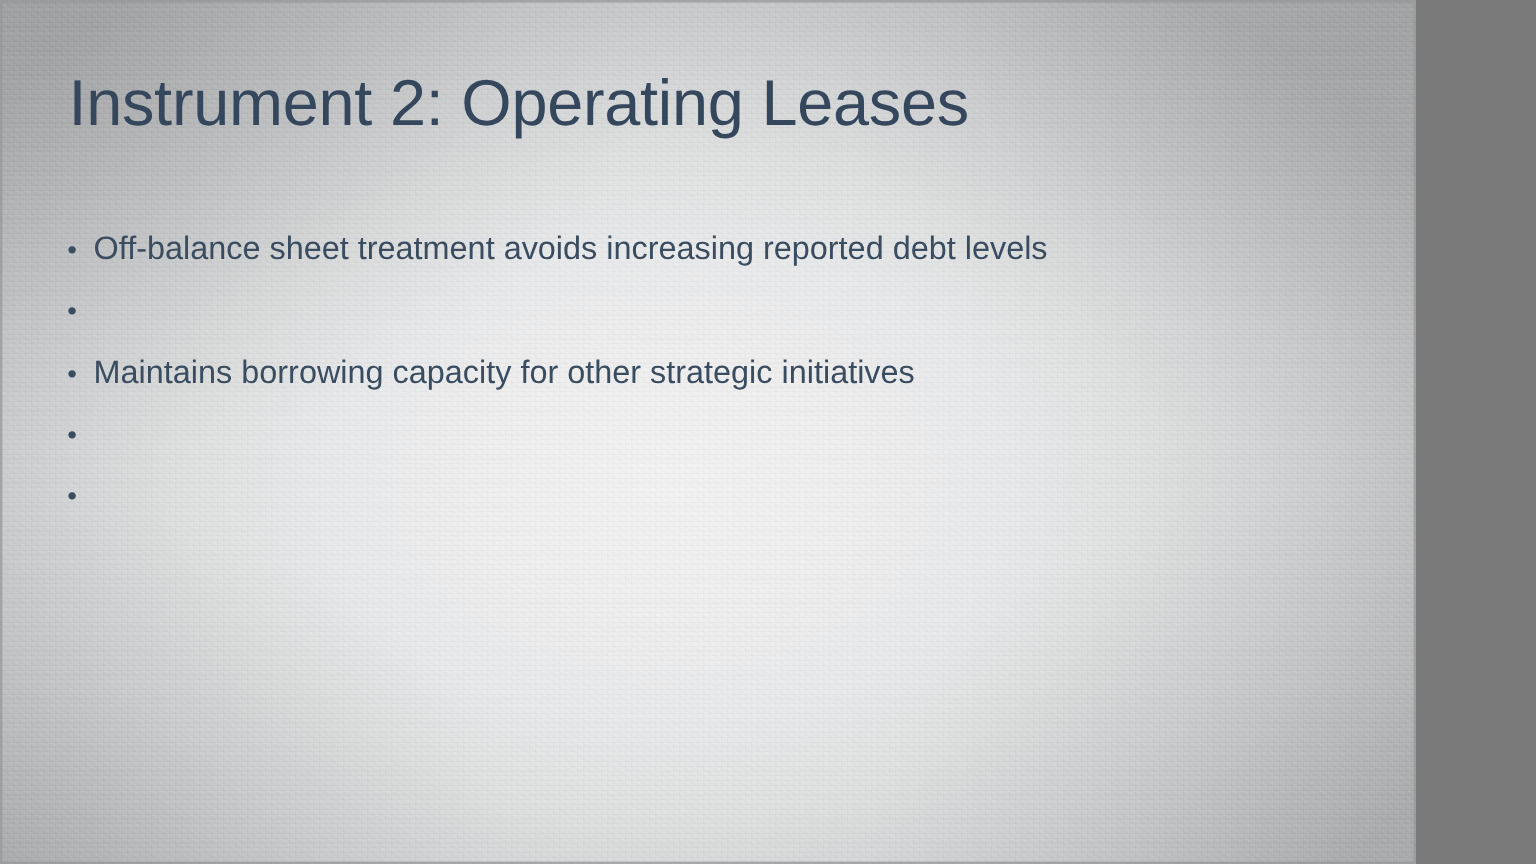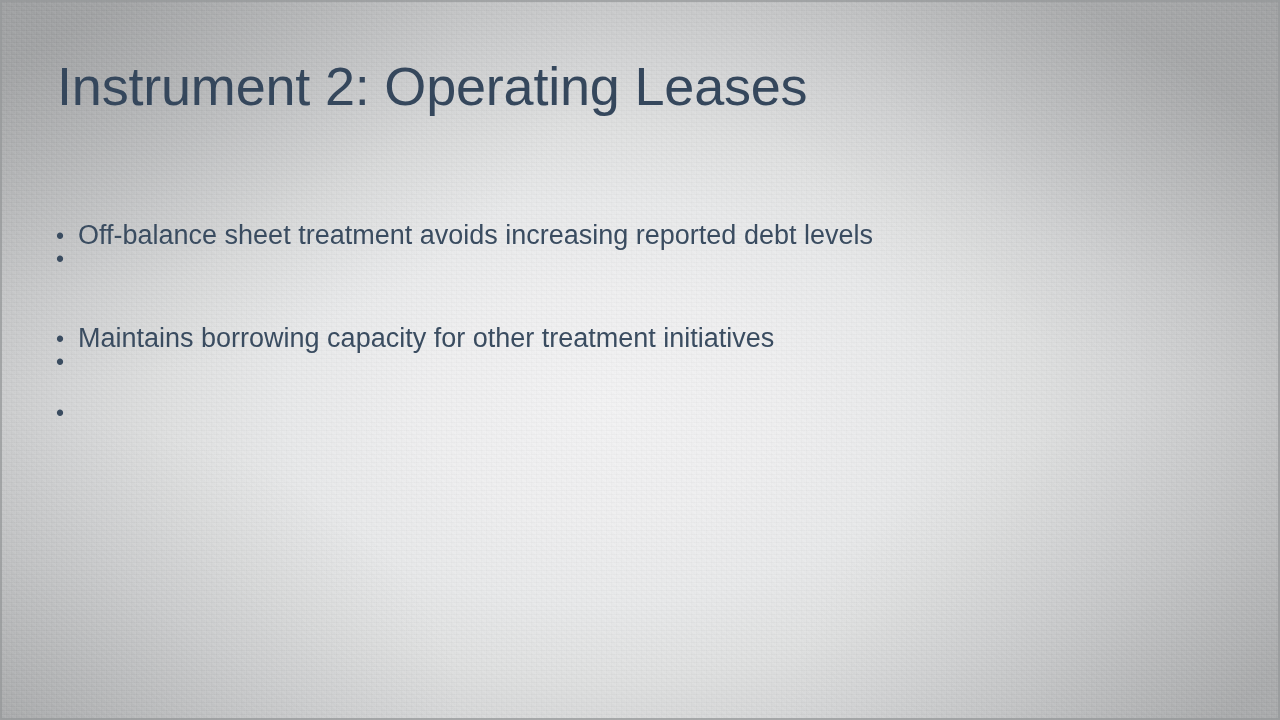--- a/index.html
+++ b/index.html
@@ -10,21 +10,21 @@
   }
   body {
     width: 1280px;
     height: 720px;
     overflow: hidden;
     font-family: "Liberation Sans", sans-serif;
   }
 
   #slide {
     position: relative;
-    width: 1280px;
+    width: 1180px;
     height: 720px;
     overflow: hidden;
     background-color: #5eead4;
     box-sizing: border-box;
   }
 
   
   .bg-base {
     position: absolute;
     inset: 0;
@@ -161,21 +161,20 @@
     flex: 0 0 auto;
     width: 22px;
     font-size: 23px;
     line-height: 42px;
     color: #3a4c60;
     text-align: left;
   }
 
   .bullet-text {
     flex: 0 1 auto;
-    margin-top: 28px;
   }
 </style>
 </head>
 <body>
 
 <div id="slide">
 
   <div class="bg-base"></div>
   <div class="bg-corner-tl"></div>
   <div class="bg-corner-tr"></div>
@@ -194,21 +193,21 @@
         <span class="bullet-marker">•</span>
         <span class="bullet-text">Off-balance sheet treatment avoids increasing reported debt levels</span>
       </li>
 
       <li class="bullet-item">
         <span class="bullet-marker">•</span>
       </li>
 
       <li class="bullet-item">
         <span class="bullet-marker">•</span>
-        <span class="bullet-text">Maintains borrowing capacity for other treatment initiatives</span>
+        <span class="bullet-text">Maintains borrowing capacity for other strategic initiatives</span>
       </li>
 
       <li class="bullet-item">
         <span class="bullet-marker">•</span>
       </li>
 
       <li class="bullet-item">
         <span class="bullet-marker">•</span>
       </li>
 

